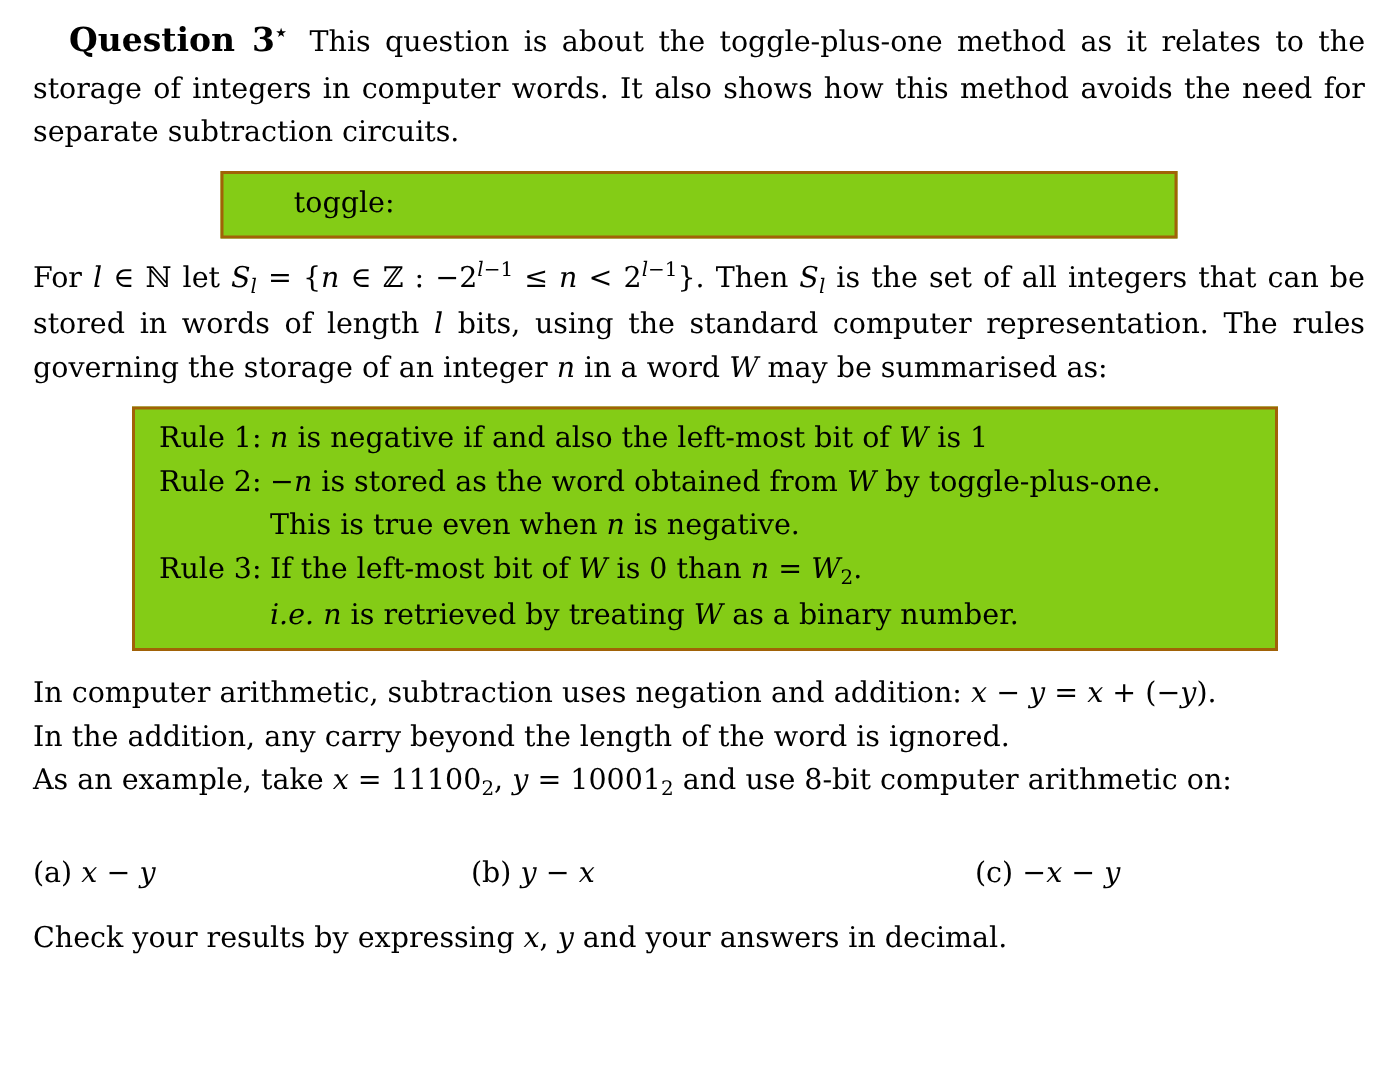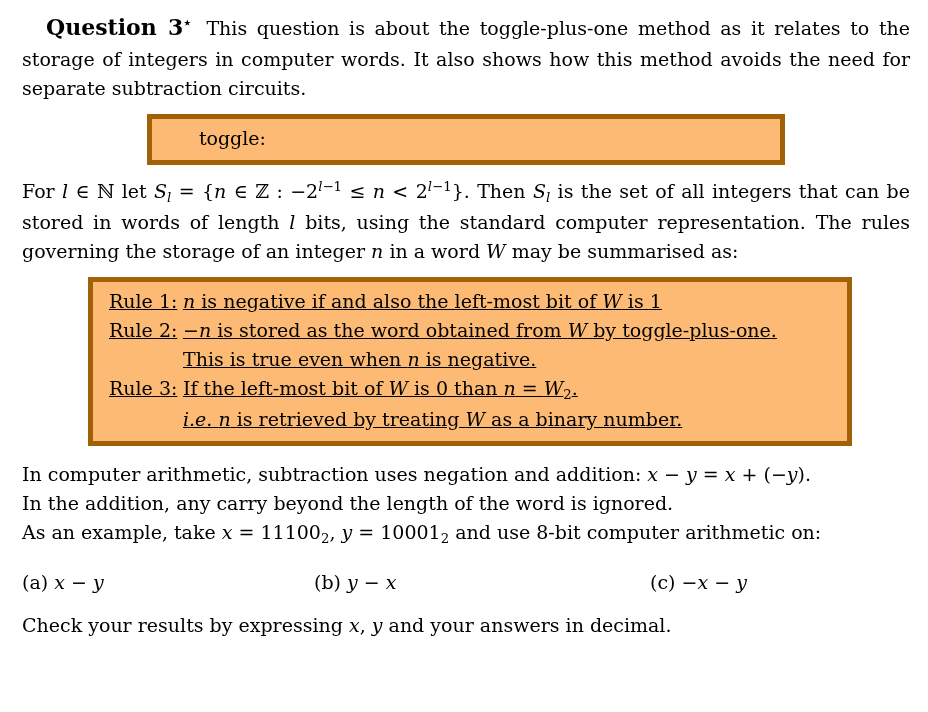--- a/index.html
+++ b/index.html
@@ -21,41 +21,41 @@
 
   .qhead { font-weight: bold; font-size: 22px; margin-left: 24px; }
   .qstar { font-weight: bold; font-size: 13px; position: relative; top: -0.65em; }
   .qgap { display: inline-block; width: 15px; }
 
   .v { font-style: italic; }
   .sup { font-size: 70%; position: relative; top: -0.55em; }
   .sub { font-size: 70%; position: relative; top: 0.28em; }
   .v.sup, .v.sub { font-style: italic; }
 
-  .box { border: 5px solid #a16207; background: #fdba74; }
+  .box { border: 2px solid #a16207; background: #84cc16; }
   .toggle-box {
     width: 638px;
     margin: 0 auto 12px auto;
     padding: 5px 10px 7px 10px;
   }
   .def-row { display: grid; grid-template-columns: 104px 1fr; column-gap: 12px; }
   .def-label { text-align: right; white-space: nowrap; }
 
   .rules-box {
     width: 764px;
     margin: 3px 0 14px 66px;
     padding: 5px 12px 7px 16px;
   }
-  .rule-row { display: grid; grid-template-columns: 60px 1fr; column-gap: 14px; text-decoration: underline; }
+  .rule-row { display: grid; grid-template-columns: 60px 1fr; column-gap: 14px; }
   .rule-label { white-space: nowrap; }
 
   .items-row {
     display: grid;
     grid-template-columns: 292px 336px 1fr;
-    margin: 19px 0 14px 0;
+    margin: 31px 0 14px 0;
   }
 </style>
 </head>
 <body>
 
 <div class="page">
 
   <p class="para justify"><span class="qhead"><span>Question 3</span><span class="qstar">⋆</span></span><span class="qgap"></span><span>This question is about the toggle-plus-one method as it relates to the storage of integers in computer words. It also shows how this method avoids the need for separate subtraction circuits.</span></p>
 
 

